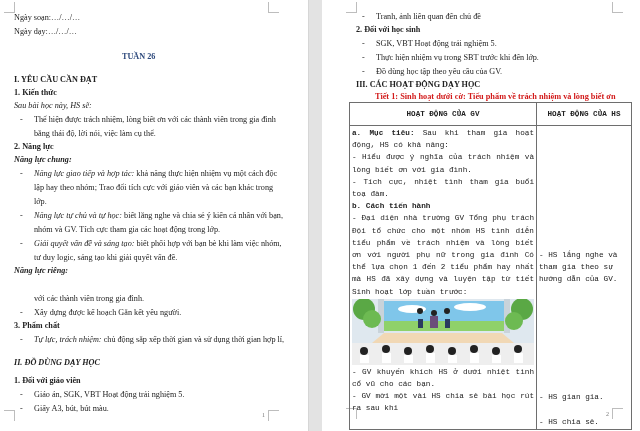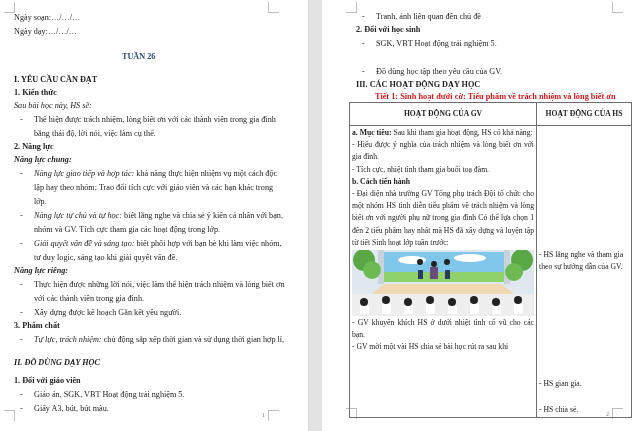--- a/index.html
+++ b/index.html
@@ -25,21 +25,21 @@
 
   .line { position: absolute; font-size: 8.2px; line-height: 10px; white-space: nowrap; }
   .b { font-weight: bold; }
   .i { font-style: italic; }
   .center-title { color: #2e4a7d; font-weight: bold; font-size: 8.2px; }
   .red-title { color: #d21a1a; font-weight: bold; font-size: 8.3px; }
   .dash { display: inline-block; width: 14px; }
 
   table.plan {
     position: absolute; left: 27px; top: 102px; width: 283px;
-    border-collapse: collapse; font-size: 7.7px; line-height: 12.2px;
+    border-collapse: collapse; font-size: 7.7px; line-height: 12.2px; font-family: Liberation Mono, monospace;
   }
   table.plan td, table.plan th {
     border: 1.5px solid #6e6e6e; vertical-align: top; padding: 1px 2px;
   }
   table.plan th { font-weight: bold; text-align: center; font-size: 7.6px; height: 20px; vertical-align: middle; }
   .gv { width: 182px; text-align: justify; }
   .hs { width: 97px; }
   .pic { width: 182px; height: 66px; display: block; margin: 1px 0; }
 </style>
 </head>
@@ -68,21 +68,20 @@
   <div class="line" style="left:34px;top:183px;">lập hay theo nhóm; Trao đổi tích cực với giáo viên và các bạn khác trong</div>
   <div class="line" style="left:34px;top:197px;">lớp.</div>
 
   <div class="line" style="left:20px;top:211px;"><span class="dash">-</span><span class="i">Năng lực tự chủ và tự học:</span><span> biết lắng nghe và chia sẻ ý kiến cá nhân với bạn,</span></div>
   <div class="line" style="left:34px;top:225px;">nhóm và GV. Tích cực tham gia các hoạt động trong lớp.</div>
 
   <div class="line" style="left:20px;top:239px;"><span class="dash">-</span><span class="i">Giải quyết vấn đề và sáng tạo:</span><span> biết phối hợp với bạn bè khi làm việc nhóm,</span></div>
   <div class="line" style="left:34px;top:253px;">tư duy logic, sáng tạo khi giải quyết vấn đề.</div>
 
   <div class="line b i" style="left:14px;top:266px;">Năng lực riêng:</div>
-  <div class="line" style="left:20px;top:280px;"><span class="dash">-</span><span>Thực hiện được những lời nói, việc làm thể hiện trách nhiệm và lòng biết ơn</span></div>
   <div class="line" style="left:34px;top:294px;">với các thành viên trong gia đình.</div>
   <div class="line" style="left:20px;top:308px;"><span class="dash">-</span><span>Xây dựng được kế hoạch Gắn kết yêu người.</span></div>
 
   <div class="line b" style="left:14px;top:321px;">3. Phẩm chất</div>
   <div class="line" style="left:20px;top:335px;"><span class="dash">-</span><span class="i">Tự lực, trách nhiệm:</span><span> chủ động sắp xếp thời gian và sử dụng thời gian hợp lí,</span></div>
 
   <div class="line b" style="left:14px;top:358px;font-style:italic;">II. ĐỒ DÙNG DẠY HỌC</div>
   <div class="line b" style="left:14px;top:376px;">1. Đối với giáo viên</div>
   <div class="line" style="left:20px;top:390px;"><span class="dash">-</span><span>Giáo án, SGK, VBT Hoạt động trải nghiệm 5.</span></div>
   <div class="line" style="left:20px;top:404px;"><span class="dash">-</span><span>Giấy A3, bút, bút màu.</span></div>
@@ -94,20 +93,21 @@
 
 <div class="page" id="page2">
   <div class="crop tl" style="left:24px;top:2px;"></div>
   <div class="crop tr" style="left:290px;top:2px;"></div>
   <div class="crop bl" style="left:24px;top:408px;"></div>
   <div class="crop br" style="left:290px;top:408px;"></div>
 
   <div class="line" style="left:40px;top:12px;"><span class="dash">-</span><span>Tranh, ảnh liên quan đến chủ đề</span></div>
   <div class="line b" style="left:34px;top:25px;">2. Đối với học sinh</div>
   <div class="line" style="left:40px;top:39px;"><span class="dash">-</span><span>SGK, VBT Hoạt động trải nghiệm 5.</span></div>
+  <div class="line" style="left:40px;top:53px;"><span class="dash">-</span><span>Thực hiện nhiệm vụ trong SBT trước khi đến lớp.</span></div>
   <div class="line" style="left:40px;top:67px;"><span class="dash">-</span><span>Đồ dùng học tập theo yêu cầu của GV.</span></div>
   <div class="line b" style="left:34px;top:80px;">III. CÁC HOẠT ĐỘNG DẠY HỌC</div>
   <div class="line red-title" style="left:53px;top:92px;">Tiết 1: Sinh hoạt dưới cờ: Tiểu phẩm về trách nhiệm và lòng biết ơn</div>
 
   <table class="plan">
     <tbody>
         <tr>
       <th class="gv">HOẠT ĐỘNG CỦA GV</th>
       <th class="hs">HOẠT ĐỘNG CỦA HS</th>
     </tr>

